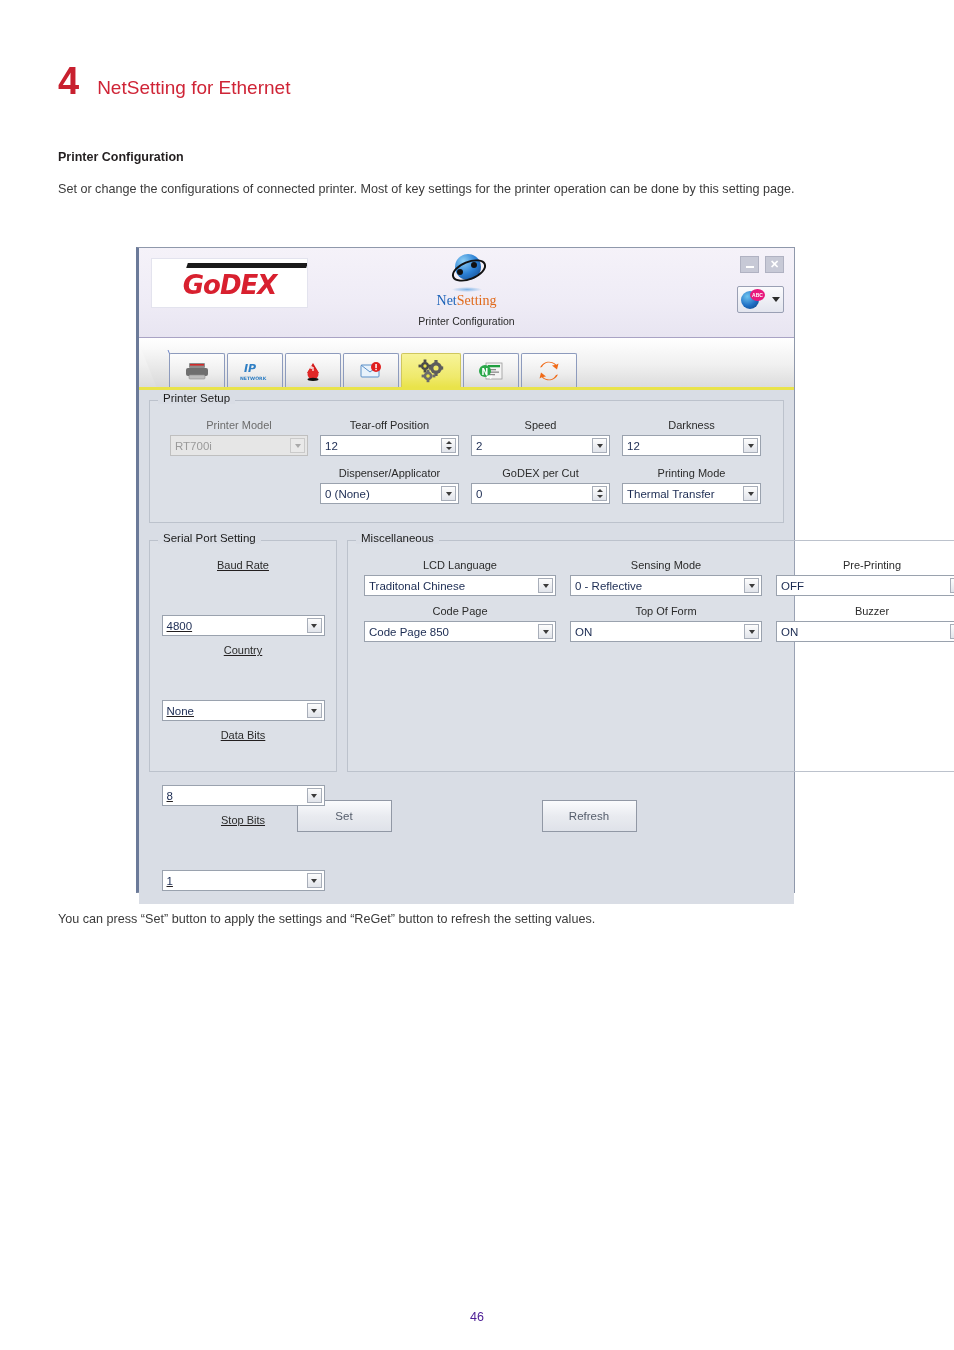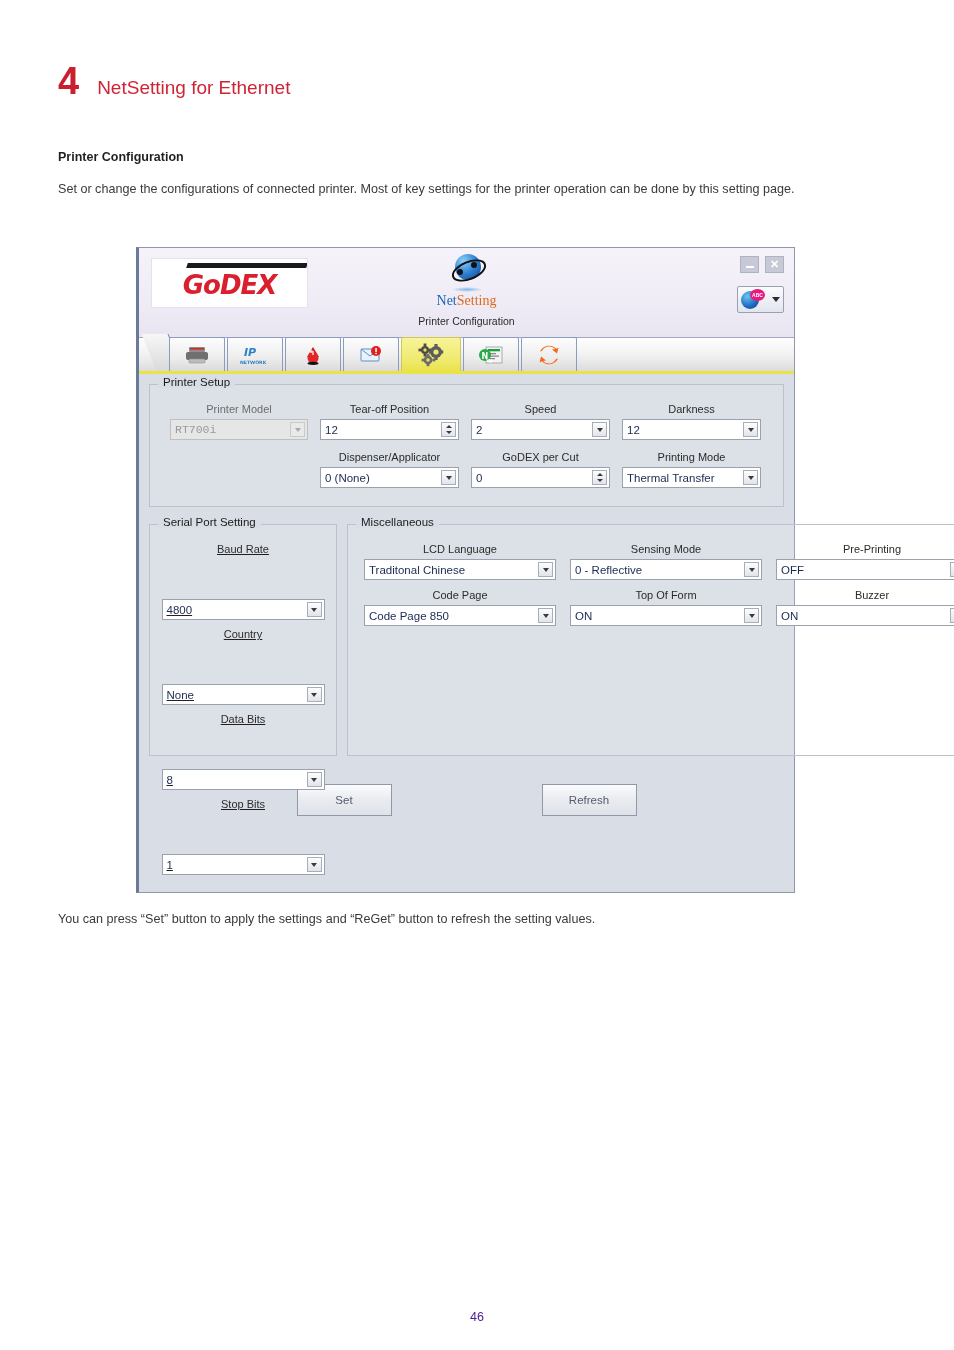--- a/index.html
+++ b/index.html
@@ -158,21 +158,21 @@
   .lang-caret {
     margin-left: auto; margin-right: 3px;
     width: 0; height: 0;
     border-left: 4px solid transparent; border-right: 4px solid transparent;
     border-top: 5px solid #2b2b2b;
   }
 
   
   .tab-bar {
     position: relative;
-    height: 36px;
+    height: 52px;
     background: linear-gradient(180deg,#ffffff 0%, #f0f0f0 55%, #dcdcdc 100%);
     border-bottom: 3px solid #e9e34a;
     display: flex; align-items: flex-end;
     padding-left: 12px;
     box-sizing: border-box;
   }
   .tab-slant {
     position: absolute; left: 10px; bottom: 0;
     width: 26px; height: 37px;
     background: linear-gradient(180deg,#f7f7f7,#d9d9d9);
@@ -274,21 +274,21 @@
     width: 0; height: 0;
     border-left: 3px solid transparent; border-right: 3px solid transparent;
     border-bottom: 3.5px solid #3b3b3b;
   }
   .caret-dn-s {
     width: 0; height: 0;
     border-left: 3px solid transparent; border-right: 3px solid transparent;
     border-top: 3.5px solid #3b3b3b;
   }
 
-  .w-model { width: 138px; font-family: Liberation Mono, monospace; }
+  .w-model { width: 138px; }
   .w-std   { width: 139px; }
 
   .ps-row1 { gap: 12px; padding-left: 8px; }
   .ps-row2 { gap: 12px; padding-left: 8px; margin-top: 11px; }
 
   .lower { display: flex; gap: 10px; margin-top: 17px; }
   .g-serial { width: 188px; height: 232px; }
   .g-misc   { flex: 1; height: 232px; }
 
   .serial-stack { display: flex; flex-direction: column; align-items: center; gap: 8px; text-decoration: underline; }

